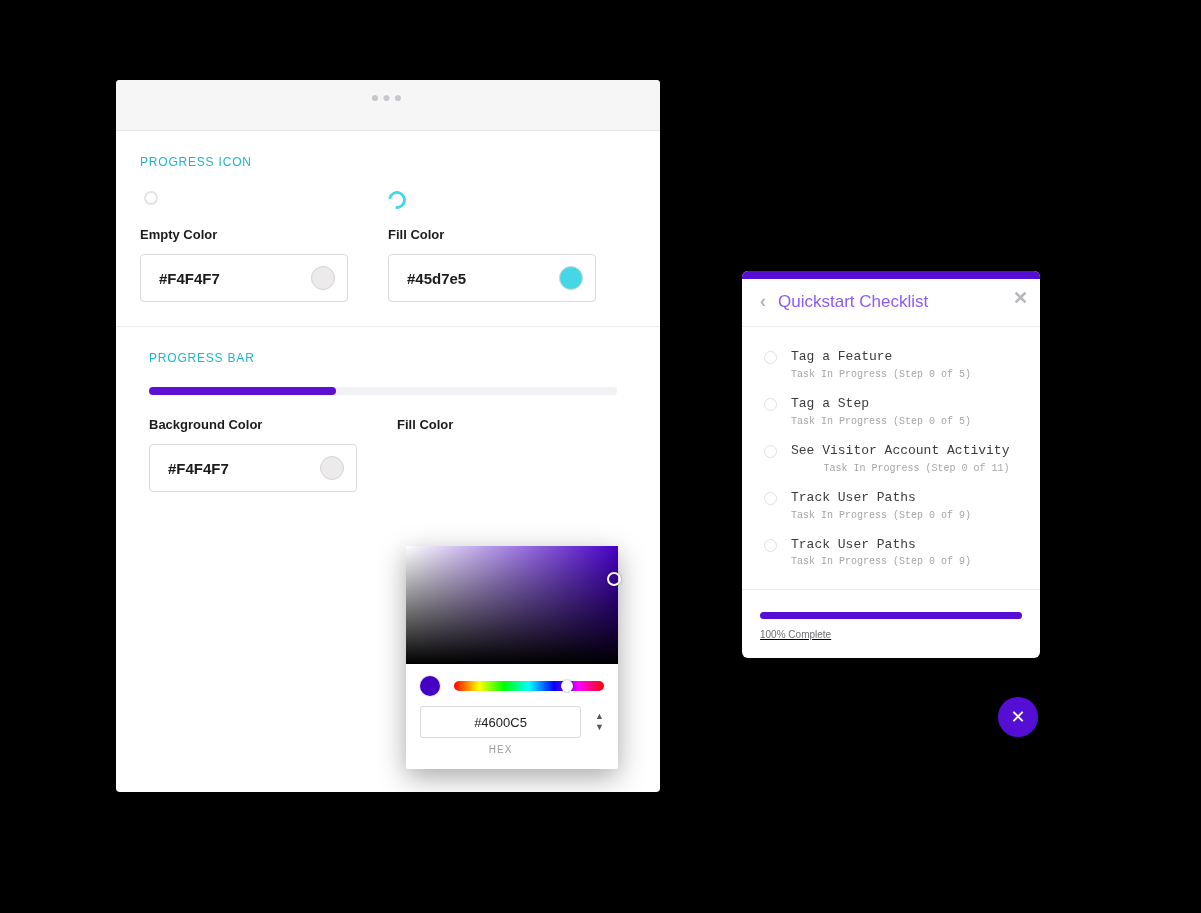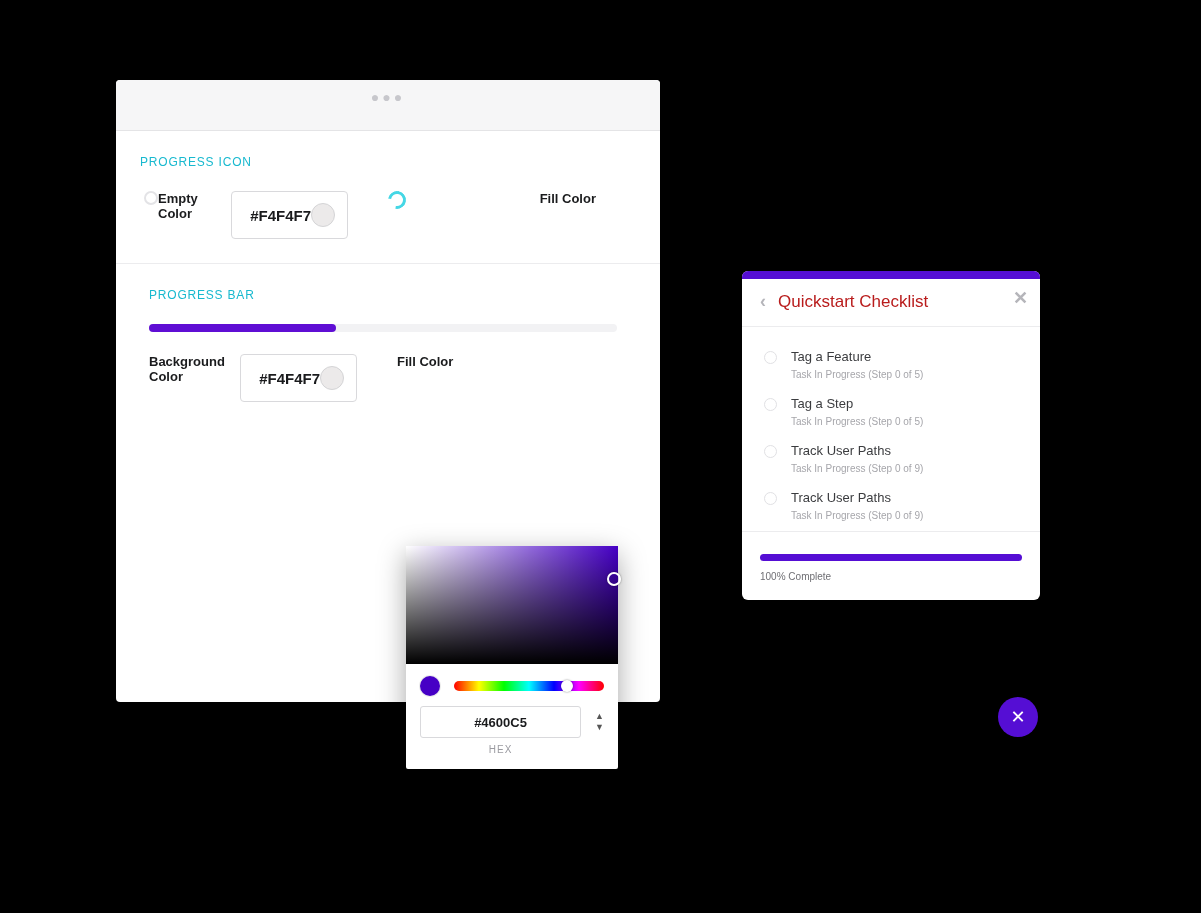--- a/index.html
+++ b/index.html
@@ -57,22 +57,21 @@
     margin-bottom: 22px;
   }
 
   .row {
     display: flex;
     gap: 40px;
   }
   .field {
     flex: 0 0 208px;
     display: flex;
-    flex-direction: row;
-    justify-content: space-between;
+    flex-direction: column;
   }
   .preview-slot {
     height: 26px;
     margin-bottom: 10px;
   }
   .field-label {
     font-size: 13px;
     font-weight: 600;
     color: #1a1b1d;
     margin-bottom: 12px;
@@ -200,21 +199,21 @@
     padding: 0 14px 14px 14px;
   }
   .picker-input-wrap { flex: 1; text-align: center; }
   .picker-input {
     width: 100%;
     border: 1px solid #d9d9dc;
     border-radius: 3px;
     height: 32px;
     text-align: center;
     font-size: 13px;
-    font-weight: 700;
+    font-weight: 400;
     color: #1a1b1d;
   }
   .picker-format {
     margin-top: 6px;
     font-size: 10px;
     letter-spacing: 1px;
     color: #9a9aa0;
   }
   .arrows {
     display: flex;
@@ -252,35 +251,36 @@
   }
   .back-chevron {
     color: #b5b5ba;
     font-size: 18px;
     font-weight: 600;
     cursor: pointer;
   }
   .checklist-title {
     font-size: 17px;
     font-weight: 500;
-    color: #b91c1c;
+    color: #8b5cf6;
   }
   .close-x {
     position: absolute;
     right: 12px;
     top: 8px;
     color: #b5b5ba;
     font-size: 18px;
     font-weight: 700;
     cursor: pointer;
   }
 
   .checklist-items {
-    padding: 14px 0 2px 0;
+    padding: 14px 0 14px 0;
     border-bottom: 1px solid #ececee;
+    font-family: Liberation Mono, monospace;
   }
   .checklist-item {
     display: flex;
     align-items: flex-start;
     gap: 14px;
     padding: 8px 22px;
     cursor: pointer;
   }
   .item-circle {
     width: 13px; height: 13px;
@@ -301,20 +301,21 @@
   }
   .item-sub {
     font-size: 10px;
     color: #a6a6ab;
     margin-top: 3px;
     text-align: right;
   }
 
   .checklist-footer {
     padding: 22px 18px 18px 18px;
+    text-decoration: underline;
   }
   .footer-bar {
     height: 7px;
     background: #550ed4;
     border-radius: 4px;
     width: 100%;
   }
   .footer-label {
     font-size: 10px;
     color: #6f6f74;
@@ -358,20 +359,24 @@
         <div class="color-input">
           <span class="color-value">#F4F4F7</span>
           <span class="swatch" style="background:#eceaea"></span>
         </div>
       </div>
       <div class="field">
         <div class="preview-slot">
           <span class="circle-partial"></span>
         </div>
         <div class="field-label">Fill Color</div>
+        <div class="color-input">
+          <span class="color-value">#45d7e5</span>
+          <span class="swatch" style="background:#45d7e5"></span>
+        </div>
       </div>
     </div>
   </div>
 
   <div class="section" style="padding-bottom:300px;">
     <div class="section-title">PROGRESS BAR</div>
     <div class="bar-preview">
       <div class="bar-fill" style="width:40%"></div>
     </div>
     <div class="row">
@@ -429,31 +434,38 @@
       <div class="checklist-item">
         <div class="item-circle"></div>
         <div class="item-text">
           <div class="item-title">Tag a Step</div>
           <div class="item-sub">Task In Progress (Step 0 of 5)</div>
         </div>
       </div>
       <div class="checklist-item">
         <div class="item-circle"></div>
         <div class="item-text">
-          <div class="item-title">Track User Paths</div>
-          <div class="item-sub">Task In Progress (Step 0 of 9)</div>
+          <div class="item-title">See Visitor Account Activity</div>
+          <div class="item-sub">Task In Progress (Step 0 of 11)</div>
         </div>
       </div>
       <div class="checklist-item">
         <div class="item-circle"></div>
         <div class="item-text">
           <div class="item-title">Track User Paths</div>
           <div class="item-sub">Task In Progress (Step 0 of 9)</div>
         </div>
       </div>
+      <div class="checklist-item">
+        <div class="item-circle"></div>
+        <div class="item-text">
+          <div class="item-title">Track User Paths</div>
+          <div class="item-sub">Task In Progress (Step 0 of 9)</div>
+        </div>
+      </div>
     </div>
   <div class="checklist-footer">
     <div class="footer-bar"></div>
     <div class="footer-label">100% Complete</div>
   </div>
 </div>
 
 <div class="fab">
   <span>✕</span>
 </div>

